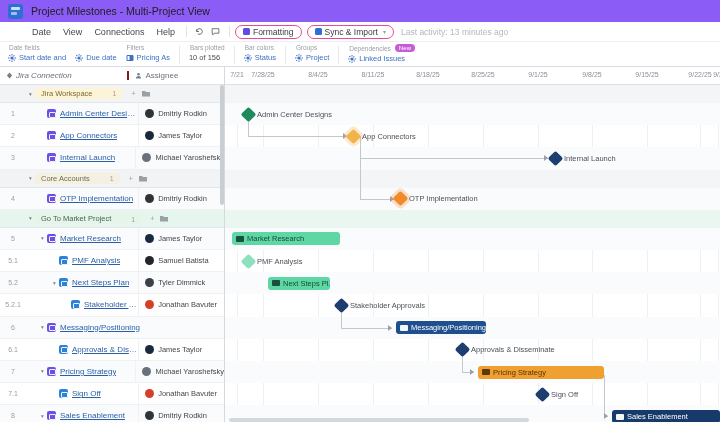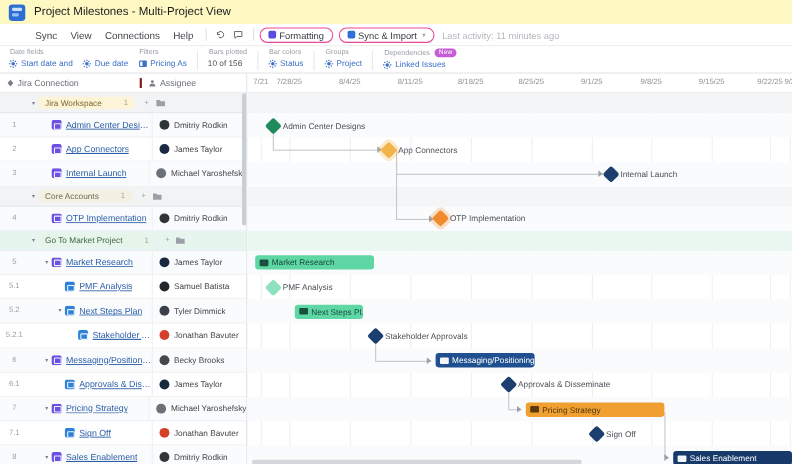--- a/index.html
+++ b/index.html
@@ -9,21 +9,21 @@
     background: #ffffff;
     overflow: hidden;
     font-size: 11px;
     color: #2b2b2b;
   }
   #app { position: relative; width: 720px; height: 422px; overflow: hidden; }
 
   
   .titlebar {
     height: 22px; display: flex; align-items: center;
-    padding: 0 8px; background: #fef9c3;
+    padding: 0 8px; background: #8b5cf6;
   }
   .app-logo {
     width: 15px; height: 15px; border-radius: 3px;
     background: #2d6fd4; position: relative; flex: none;
     margin-right: 8px;
   }
   .app-logo::before {
     content: ""; position: absolute; left: 3px; top: 3px;
     width: 9px; height: 3px; background: #cfe0fa; border-radius: 1px;
   }
@@ -89,21 +89,21 @@
   }
   .chart-pane { flex: 1; position: relative; overflow: hidden; background: #fff; }
 
   
   .grid-head {
     height: 18px; display: flex; align-items: center;
     border-bottom: 1px solid #dde1e5; background: #fff;
     font-size: 8px; color: #6c7177;
   }
   .gh-cell { display: flex; align-items: center; gap: 3px; padding-left: 6px; }
-  .gh-cell.c1 { width: 128px; }
+  .gh-cell.c1 { width: 128px; font-style: italic; }
   .gh-cell.c2 { width: 97px; border-left: 2px solid #7f1d1d; }
   .gh-ico { width: 7px; height: 7px; color: #9aa0a6; }
 
   
   .grow {
     height: 22.2px; display: flex; align-items: center;
     border-bottom: 1px solid #eff1f3; font-size: 8px; position: relative;
   }
   .grow.alt { background: #fafbfc; }
   .grow.grp { background: #f1f3f5; height: 18px; border-bottom: 1px solid #e3e6e9;}
@@ -214,21 +214,21 @@
 <body>
 
 <div id="app">
 
   <div class="titlebar">
     <div class="app-logo"></div>
     <div class="doc-title">Project Milestones - Multi-Project View</div>
   </div>
 
   <div class="menubar">
-    <div class="menu-item">Sync</div>
+    <div class="menu-item">Date</div>
     <div class="menu-item">View</div>
     <div class="menu-item">Connections</div>
     <div class="menu-item">Help</div>
     <div class="menu-sep"></div>
     <div class="icon-btn">
       <svg width="9" height="9" viewBox="0 0 16 16" fill="none" stroke="#5a5f66" stroke-width="1.6">
         <path d="M3 8a5 5 0 1 1 2 4"></path>
           <path d="M3 4v4h4"></path>
       </svg>
     </div>
@@ -241,21 +241,21 @@
     <div class="pill">
       <span class="sq"></span>
       <span>Formatting</span>
     </div>
     <div style="width:5px"></div>
     <div class="pill">
       <span class="sq blue"></span>
       <span>Sync &amp; Import</span>
       <span class="caret">▾</span>
     </div>
-    <div class="lastactivity">Last activity: 11 minutes ago</div>
+    <div class="lastactivity">Last activity: 13 minutes ago</div>
   </div>
 
   <div class="settings-strip" id="settings-strip">
       <div class="setting-group">
         <div class="sg-label sg-toplabel">Date fields</div>
         <div class="sg-row">
           <div class="sg-chip">
             <svg class="gear" viewBox="0 0 16 16" fill="#3c70c4">
               <circle cx="8" cy="8" r="3.2"></circle>
               <path d="M7 0h2v3H7zM7 13h2v3H7zM0 7h3v2H0zM13 7h3v2h-3zM2 3l1.4-1.4 2 2L4 5zM10.6 11.4 12 10l2 2-1.4 1.4zM12 2l1.4 1.4-2 2L10 4zM3.4 11.4 5 13l-1.4 1.4L2 13z"></path>
@@ -498,24 +498,20 @@
               <span class="assignee-name">Jonathan Bavuter</span>
             </div>
           </div>
           <div class="grow alt">
             <div class="rownum">6</div>
             <div class="name-cell">
               <span class="indent" style="width:12px"></span>
               <span class="twisty">▾</span>
               <span class="tile purple"></span>
               <span class="taskname">Messaging/Positioning</span>
-            </div>
-            <div class="assignee-cell">
-              <span class="avatar" style="background:#44474c"></span>
-              <span class="assignee-name">Becky Brooks</span>
             </div>
           </div>
           <div class="grow">
             <div class="rownum">6.1</div>
             <div class="name-cell">
               <span class="indent" style="width:24px"></span>
               <span class="twisty"></span>
               <span class="tile blue"></span>
               <span class="taskname">Approvals &amp; Disseminate</span>
             </div>

